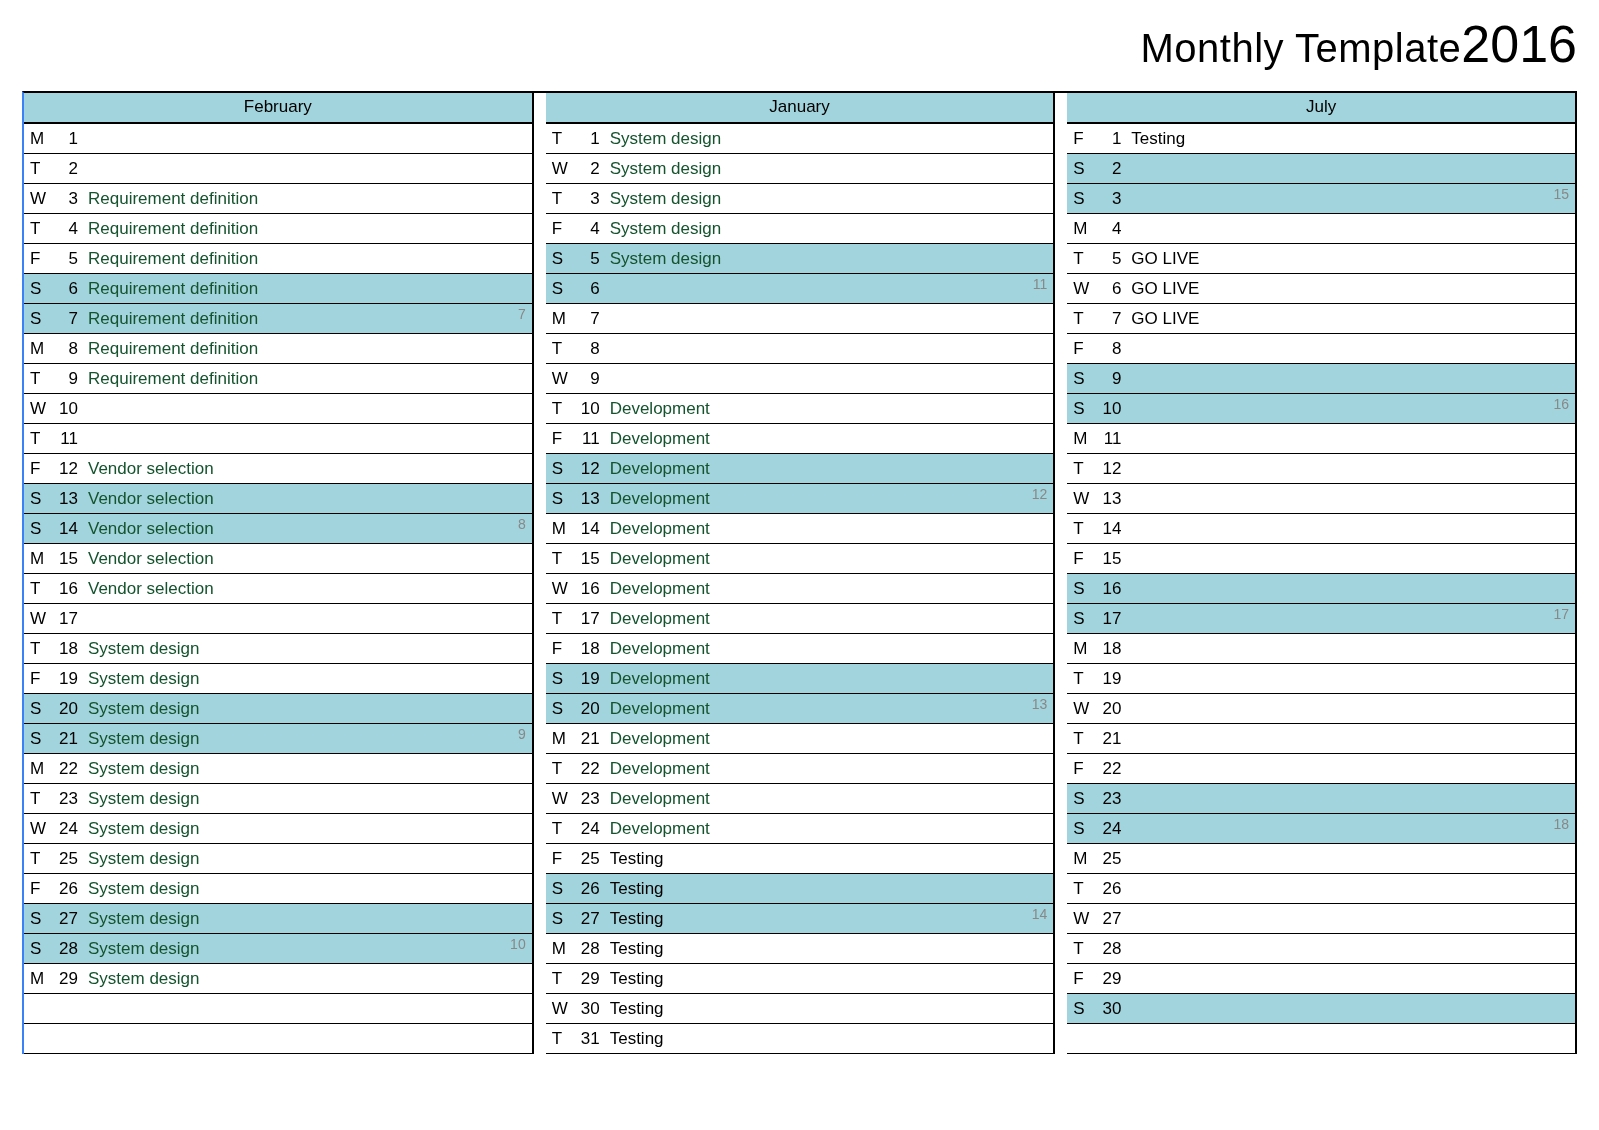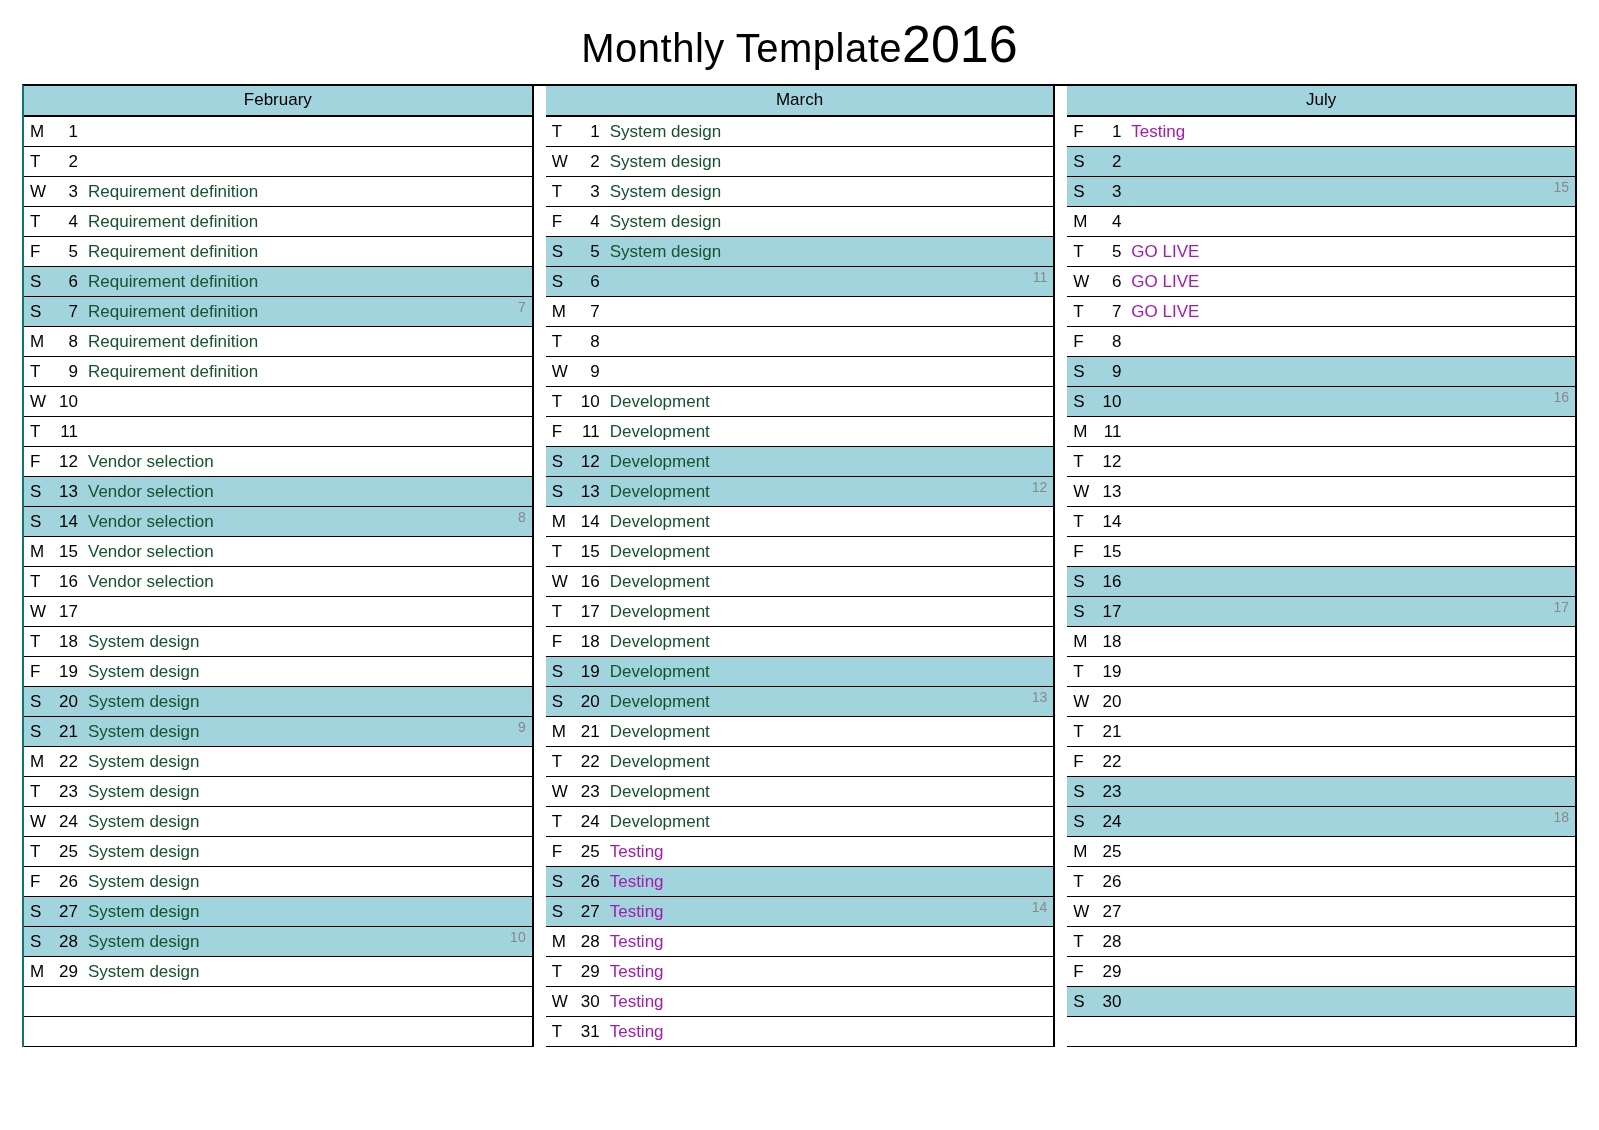--- a/index.html
+++ b/index.html
@@ -9,38 +9,38 @@
     font-family: Arial, Helvetica, sans-serif;
     color: #000;
   }
   .page {
     width: 1599px;
     box-sizing: border-box;
     padding: 18px 22px 30px 22px;
   }
   .header {
     display: flex;
-    justify-content: center;
+    justify-content: flex-end;
     align-items: baseline;
-    margin-bottom: 13px;
+    margin-bottom: 20px;
   }
   .title {
     font-size: 40px;
     font-weight: 400;
     letter-spacing: 0.5px;
   }
   .year {
     font-size: 52px;
     font-weight: 400;
     line-height: 1;
   }
   .grid {
     display: flex;
     border-top: 2px solid #000;
-    border-left: 2px solid #0f766e;
+    border-left: 2px solid #3b82f6;
     gap: 12px;
   }
   .month-col {
     flex: 1 1 0;
     border-right: 2px solid #000;
     min-width: 0;
   }
   .month-head {
     background: #a2d4dd;
     text-align: center;
@@ -70,21 +70,21 @@
     width: 26px;
     text-align: right;
     display: inline-block;
     margin-right: 10px;
   }
   .task {
     white-space: nowrap;
   }
   .task.red  { color: #14532d; }
   .task.blue { color: #14532d; }
-  .task.black{ color: #a21caf; }
+  .task.black{ color: #000000; }
   .week-num {
     position: absolute;
     right: 6px;
     top: 2px;
     font-size: 14px;
     color: #888;
   }
 </style>
 </head>
 <body>
@@ -251,21 +251,21 @@
           <span class="dnum"></span>
           <span class="task "></span>
         </div>
         <div class="day-row">
           <span class="dow"></span>
           <span class="dnum"></span>
           <span class="task "></span>
         </div>
       </div>
       <div class="month-col">
-        <div class="month-head">March</div>
+        <div class="month-head">January</div>
         <div class="day-row">
           <span class="dow">T</span>
           <span class="dnum">1</span>
           <span class="task blue">System design</span>
         </div>
         <div class="day-row">
           <span class="dow">W</span>
           <span class="dnum">2</span>
           <span class="task blue">System design</span>
         </div>

